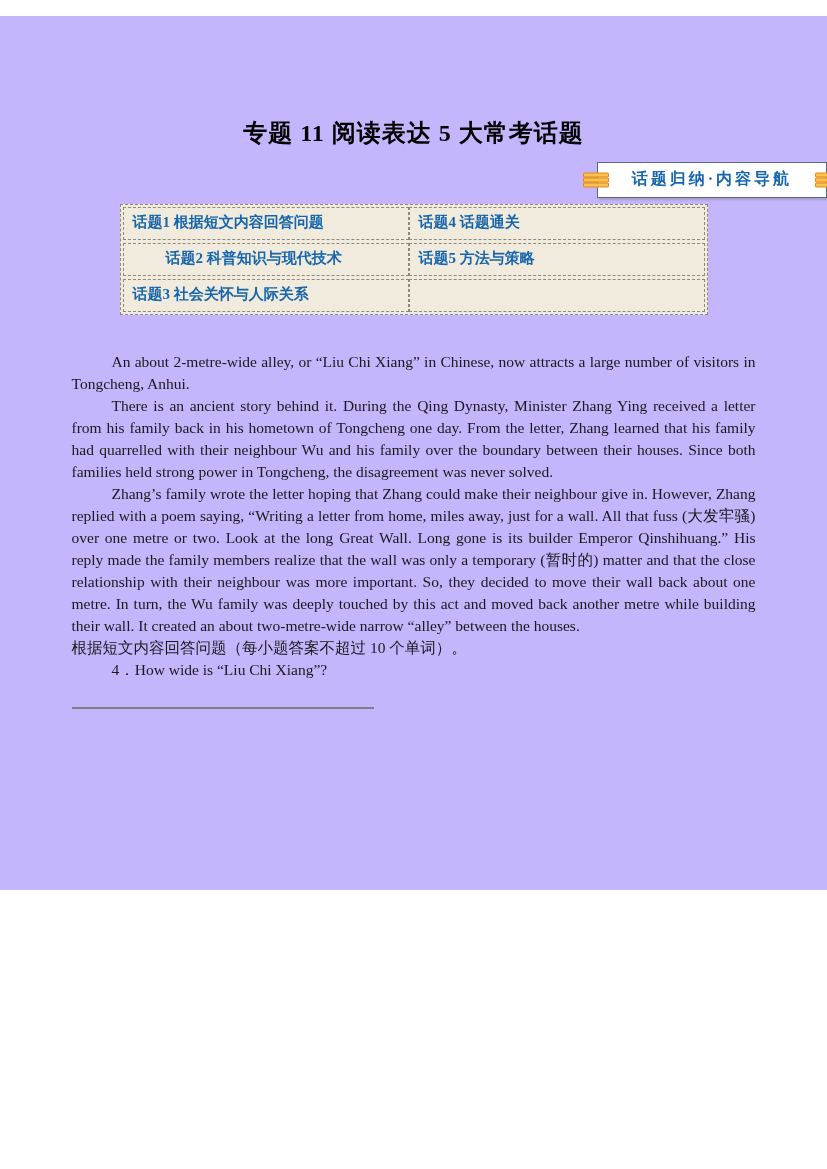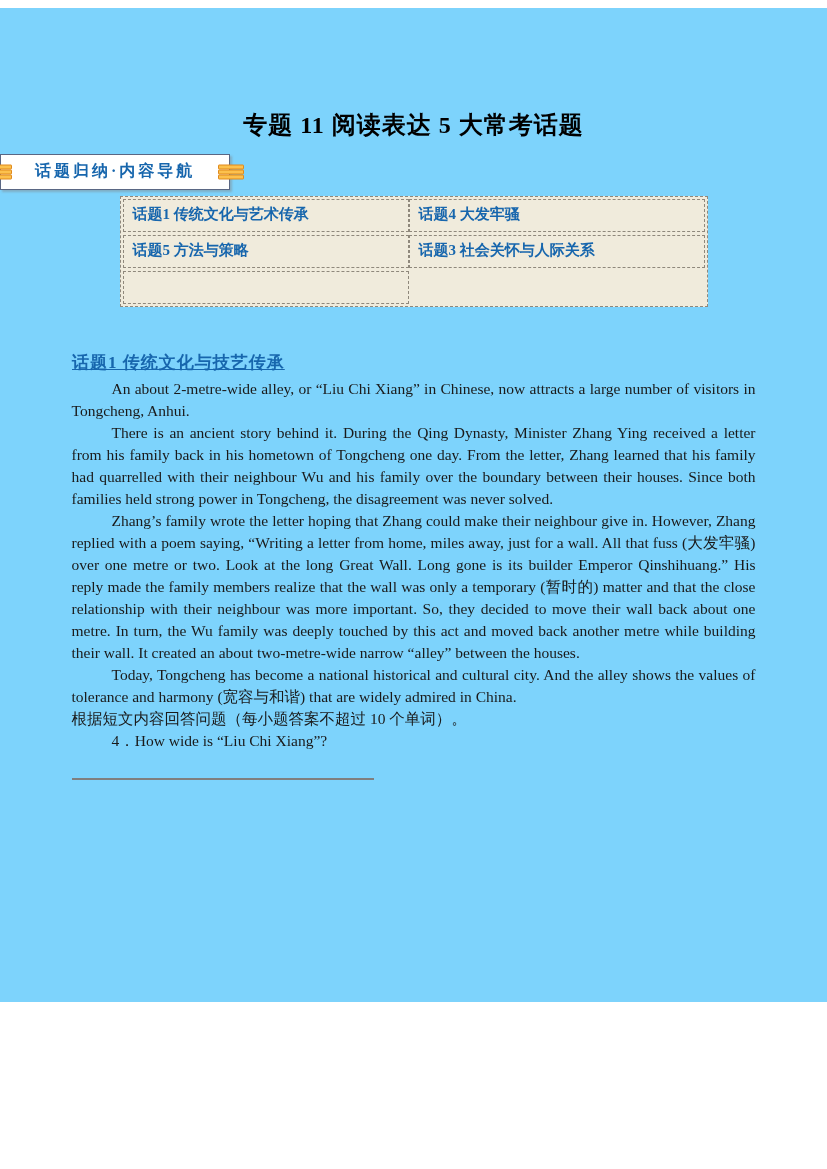--- a/index.html
+++ b/index.html
@@ -1,37 +1,37 @@
 <!DOCTYPE html>
 <html><head>
 <meta charset="utf-8">
 <style>
   html,body { margin:0; padding:0; background:#ffffff; }
   .page {
     position:relative;
-    width:827px; height:994px;
-    margin:8px auto;
-    background:#7dd3fc;
+    width:827px; height:874px;
+    margin:16px auto;
+    background:#c4b5fd;
     font-family:"Liberation Serif", serif;
     color:#1a1a1a;
     overflow:hidden;
   }
 
   
   .doc-title {
     padding-top:101px;
     text-align:center;
     font-size:24px;
     font-weight:bold;
     letter-spacing:1px;
     color:#000000;
   }
 
   
-  .banner-wrap { display:flex; justify-content:flex-start; }
+  .banner-wrap { display:flex; justify-content:flex-end; }
   .banner-box {
     position:relative;
     margin-top:13px;
     background:#ffffff;
     border:1px solid #5a6784;
     box-shadow:2px 2px 2px rgba(130,130,130,0.45);
     padding:6px 34px 7px 34px;
   }
   .banner-label {
     font-size:16px;
@@ -138,38 +138,35 @@
       <span class="banner-label">话题归纳·内容导航</span>
       <span class="deco deco-right">
           <span></span>
           <span></span>
           <span></span>
         </span>
     </div>
   </div>
 
   <div class="nav-table">
-    <div class="nav-cell">话题1 传统文化与艺术传承</div>
-    <div class="nav-cell">话题4 大发牢骚</div>
+    <div class="nav-cell">话题1 根据短文内容回答问题</div>
+    <div class="nav-cell">话题4 话题通关</div>
+    <div class="nav-cell indent">话题2 科普知识与现代技术</div>
     <div class="nav-cell">话题5 方法与策略</div>
     <div class="nav-cell">话题3 社会关怀与人际关系</div>
     <div class="nav-cell"></div>
   </div>
 
   <div class="banner-gap"></div>
 
 
-  <div>
-    <span class="section-heading">话题1 传统文化与技艺传承</span>
-  </div>
 
 
   <div class="body-block">
     <p>An about 2-metre-wide alley, or “Liu Chi Xiang” in Chinese, now attracts a large number of visitors in Tongcheng, Anhui.</p>
     <p>There is an ancient story behind it. During the Qing Dynasty, Minister Zhang Ying received a letter from his family back in his hometown of Tongcheng one day. From the letter, Zhang learned that his family had quarrelled with their neighbour Wu and his family over the boundary between their houses. Since both families held strong power in Tongcheng, the disagreement was never solved.</p>
     <p>Zhang’s family wrote the letter hoping that Zhang could make their neighbour give in. However, Zhang replied with a poem saying, “Writing a letter from home, miles away, just for a wall. All that fuss (大发牢骚) over one metre or two. Look at the long Great Wall. Long gone is its builder Emperor Qinshihuang.” His reply made the family members realize that the wall was only a temporary (暂时的) matter and that the close relationship with their neighbour was more important. So, they decided to move their wall back about one metre. In turn, the Wu family was deeply touched by this act and moved back another metre while building their wall. It created an about two-metre-wide narrow “alley” between the houses.</p>
-    <p>Today, Tongcheng has become a national historical and cultural city. And the alley shows the values of tolerance and harmony (宽容与和谐) that are widely admired in China.</p>
     <p class="no-indent">根据短文内容回答问题（每小题答案不超过 10 个单词）。</p>
     <p class="question-line">4．How wide is “Liu Chi Xiang”?</p>
     <div class="answer-line"></div>
   </div>
 
 </div>
 
 </body></html>

